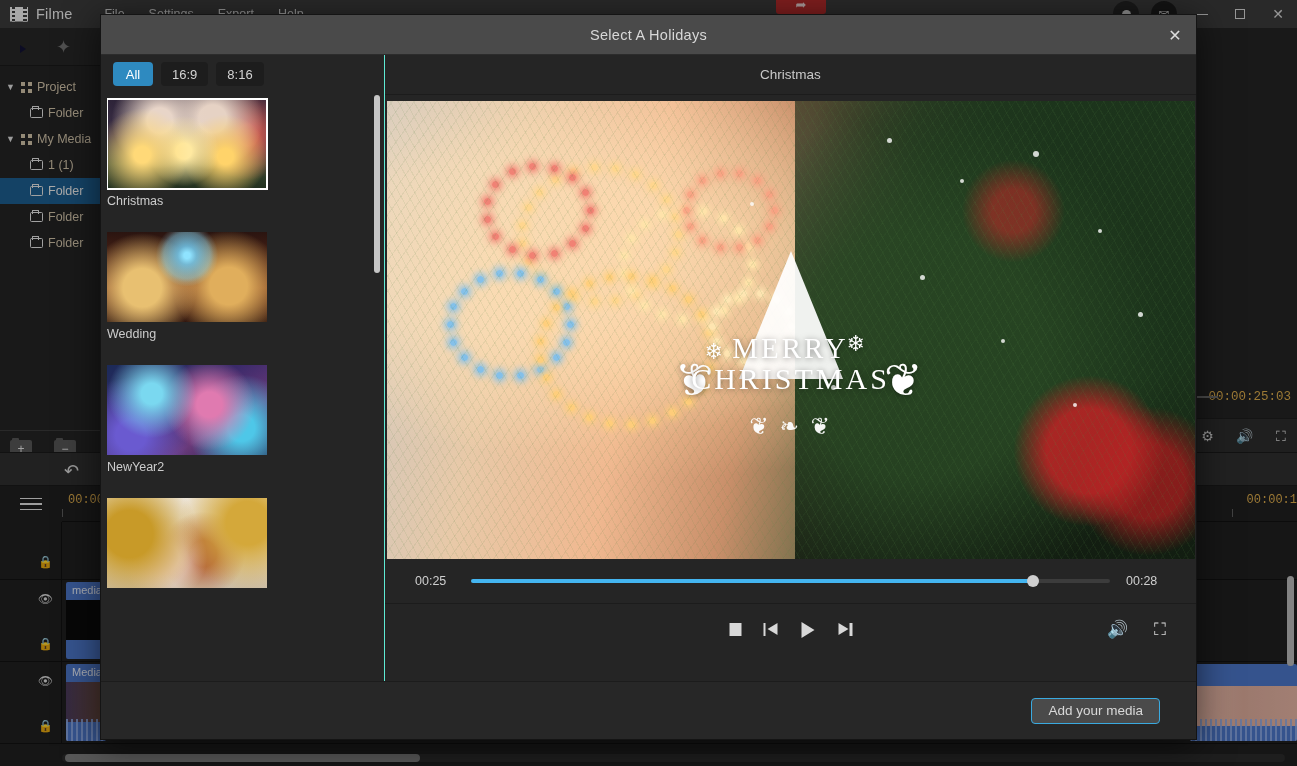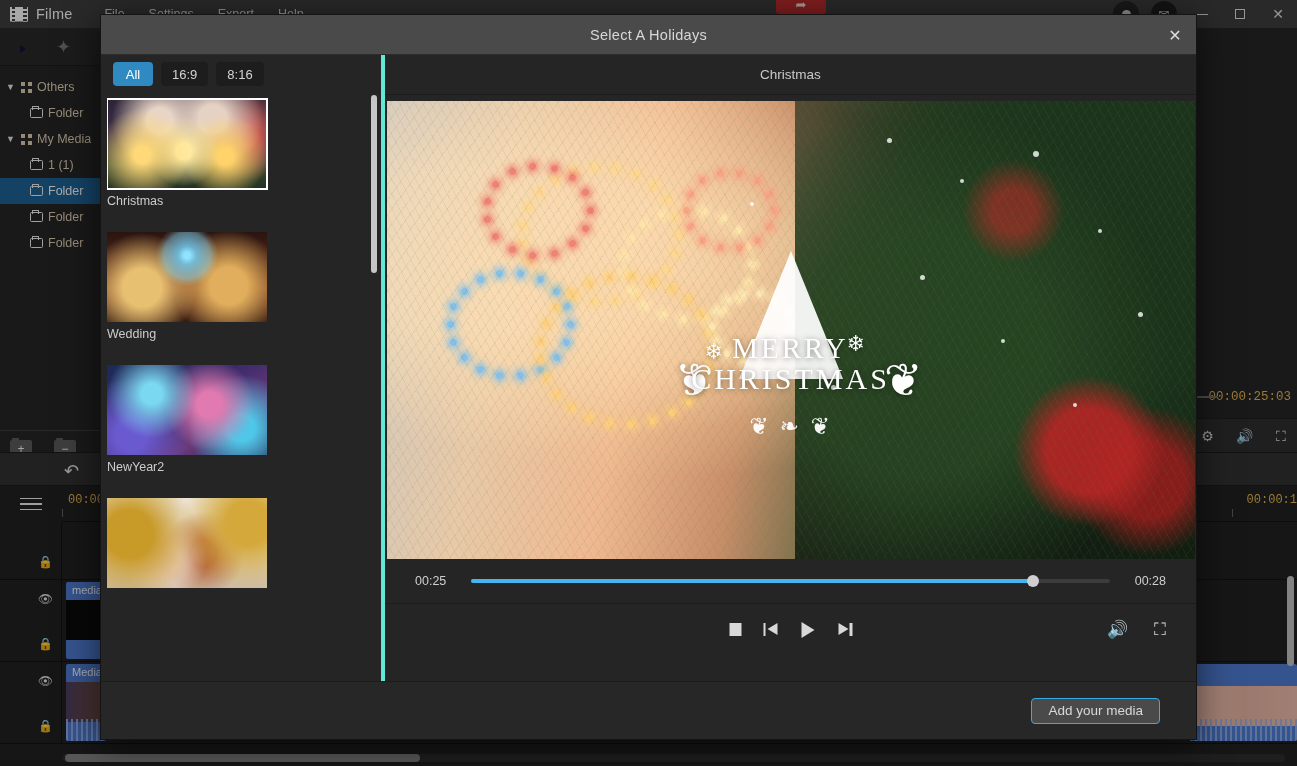--- a/index.html
+++ b/index.html
@@ -233,21 +233,21 @@
     position: absolute; right: 8px; top: 7px; width: 26px; height: 26px;
     display: flex; align-items: center; justify-content: center;
     color: #dcdcdc; font-size: 16px;
   }
 
   .modal-body { flex: 1; display: flex; min-height: 0; }
 
   
   .left-col {
     width: 284px; background: #252525; display: flex; flex-direction: column;
-    border-right: 4px solid #5eead4;
+    border-right: 1px solid #5eead4;
   }
   .ratio-bar { height: 38px; display: flex; align-items: center; gap: 8px; padding: 0 0 0 12px; }
   .ratio-tab {
     height: 24px; min-width: 40px; padding: 0 11px;
     display: flex; align-items: center; justify-content: center;
     border-radius: 4px; font-size: 13px; color: #d3d3d3; background: #1d1d1d;
   }
   .ratio-tab.active { background: #2e8ac0; color: #fff; }
 
   .left-split { flex: 1; display: flex; min-height: 0; }
@@ -380,21 +380,21 @@
     font-family: "DejaVu Sans", sans-serif;
   }
   .v-tree {
     position: absolute; left: 352px; top: 150px; width: 0; height: 0;
     border-left: 52px solid transparent; border-right: 52px solid transparent;
     border-bottom: 128px solid rgba(255,255,255,.93);
   }
 
   .seek-row { height: 44px; display: flex; align-items: center; gap: 16px; padding: 0 30px; }
   .seek-time { color: #cfcfcf; font-size: 12.5px; min-width: 40px; }
-  .seek-time.right { text-align: right; }
+  .seek-time.right { }
   .seek-track { flex: 1; height: 4px; background: #3c3c3c; border-radius: 2px; position: relative; }
   .seek-fill { position: absolute; left: 0; top: 0; height: 4px; background: #44b5f0; border-radius: 2px; }
   .seek-knob { position: absolute; top: -4px; width: 12px; height: 12px; border-radius: 50%; background: #cfcfcf; }
 
   .ctrl-row {
     height: 52px; display: flex; align-items: center; position: relative;
     border-top: 1px solid #1c1c1c;
   }
   .ctrl-center { position: absolute; left: 50%; transform: translateX(-50%); display: flex; align-items: center; gap: 22px; }
   .ctrl-right { position: absolute; right: 30px; display: flex; align-items: center; gap: 26px; }
@@ -457,21 +457,21 @@
 
     <div class="bg-toolrow">
       <span class="tool-ic"><i class="clap"></i></span>
       <span class="magic">✦</span>
     </div>
 
     <div class="bg-tree">
       <div class="tree-row">
         <span class="caret">▼</span>
         <span class="grid-ic"></span>
-        <span>Others</span>
+        <span>Project</span>
       </div>
       <div class="tree-row child">
         <span class="folder-ic"></span>
         <span>Folder</span>
       </div>
       <div class="tree-row">
         <span class="caret">▼</span>
         <span class="grid-ic"></span>
         <span>My Media</span>
       </div>

